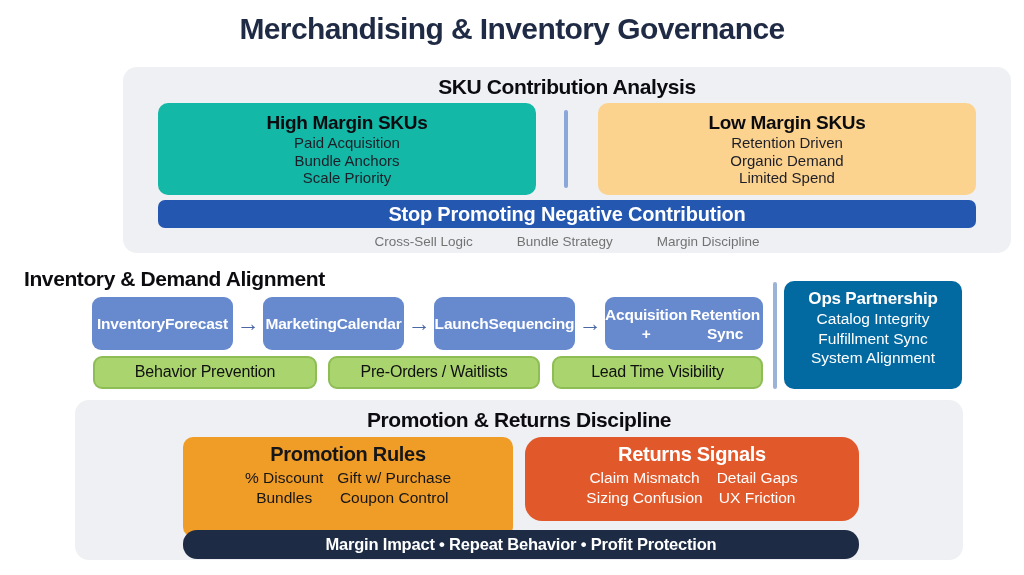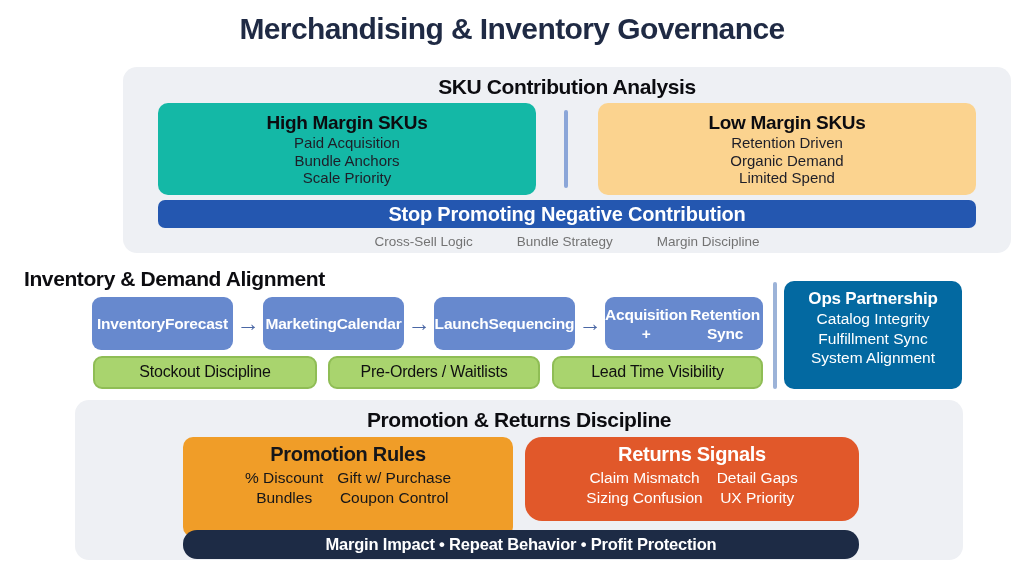--- a/index.html
+++ b/index.html
@@ -141,21 +141,21 @@
       <span>Launch</span>
       <span>Sequencing</span>
     </div>
     <span class="flow-arrow">→</span>
     <div class="flow-box fb-4">
       <span>Acquisition +</span>
       <span>Retention Sync</span>
     </div>
   </div>
 
-  <div class="tag tag-1">Stockout Discipline</div>
+  <div class="tag tag-1">Behavior Prevention</div>
   <div class="tag tag-2">Pre-Orders / Waitlists</div>
   <div class="tag tag-3">Lead Time Visibility</div>
 
   <div class="vdivider-ops"></div>
 
   <div class="ops-card">
     <div class="ops-title">Ops Partnership</div>
     <div class="ops-line">Catalog Integrity</div>
     <div class="ops-line">Fulfillment Sync</div>
     <div class="ops-line">System Alignment</div>
@@ -180,21 +180,21 @@
 
     <div class="card card-red">
       <div class="promo-title white-text">Returns Signals</div>
       <div class="two-col white-text">
         <div class="col">
           <div>Claim Mismatch</div>
           <div>Sizing Confusion</div>
         </div>
         <div class="col">
           <div>Detail Gaps</div>
-          <div>UX Priority</div>
+          <div>UX Friction</div>
         </div>
       </div>
     </div>
 
     <div class="banner-navy">Margin Impact • Repeat Behavior • Profit Protection</div>
   </section>
 
 </div>
 
 </body></html>

